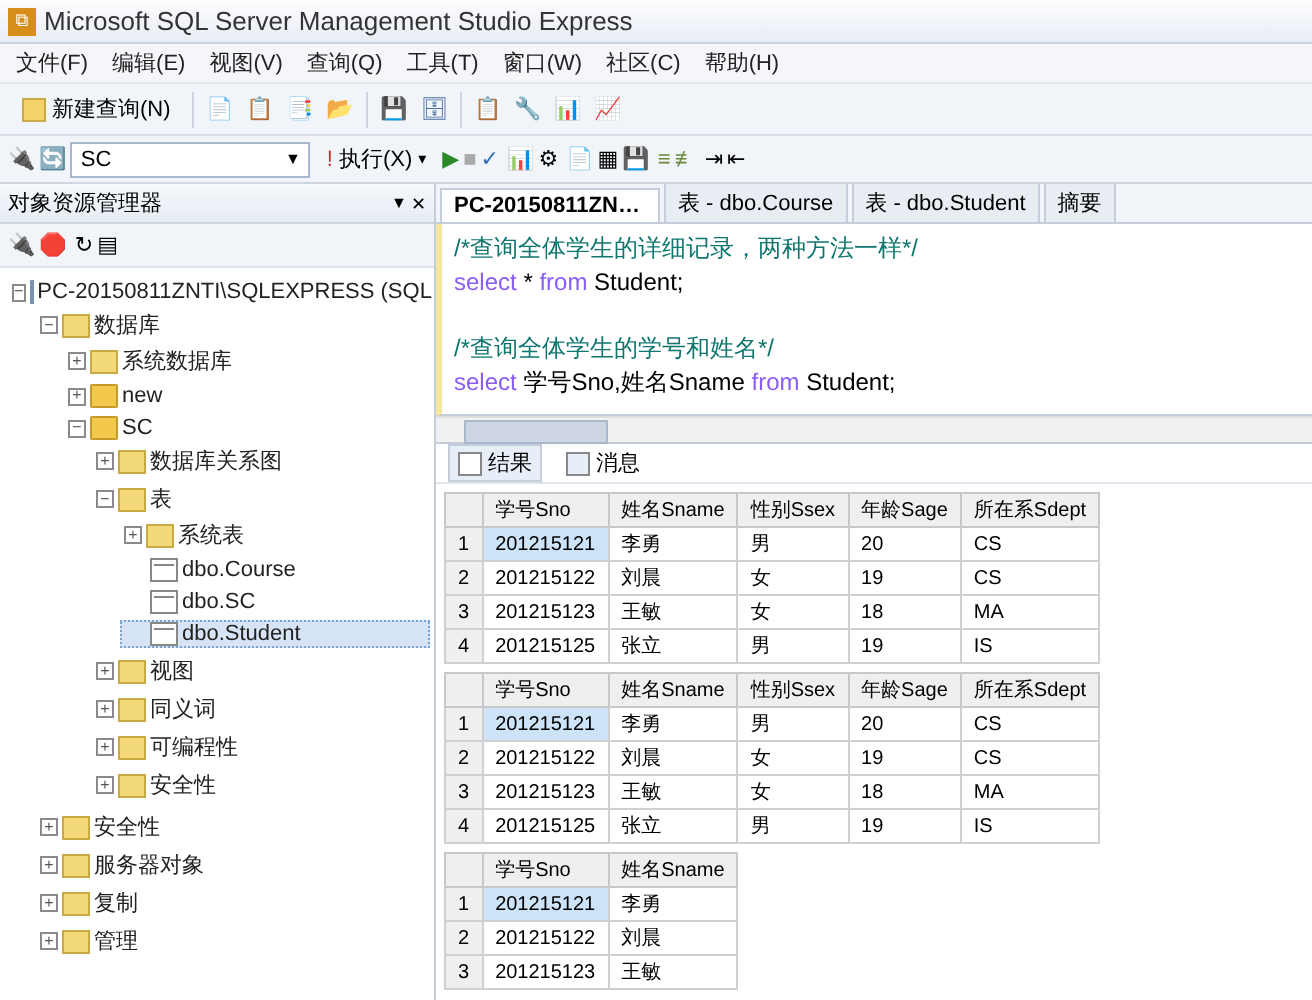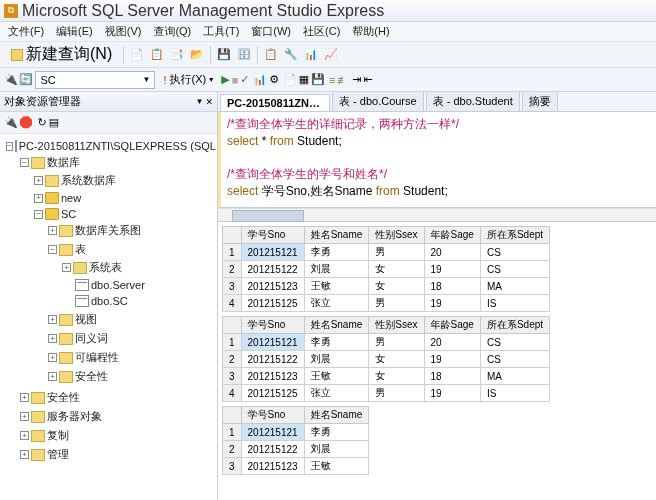--- a/index.html
+++ b/index.html
@@ -1,25 +1,25 @@
 <!DOCTYPE html>
 <html><head>
 <meta charset="utf-8">
 <style>
 * { margin: 0; padding: 0; box-sizing: border-box; font-family: "Microsoft YaHei", "Segoe UI", sans-serif; }
 body { background: #fff; font-size: 11px; width: 656px; height: 500px; overflow: hidden; }
 .titlebar { background: linear-gradient(#fdfdfe,#e8ecf4); height: 22px; display: flex; align-items: center; padding: 0 4px; border-bottom: 1px solid #c9d4e6; }
 .titlebar .appicon { width: 14px; height: 14px; background: #d88e1b; margin-right: 4px; display:flex;align-items:center;justify-content:center;font-size:9px;color:#fff;}
-.titlebar .title { font-size: 16px; color: #333; }
+.titlebar .title { font-size: 13px; color: #333; }
 .menubar { background: #f4f6fa; height: 20px; display: flex; align-items: center; padding: 0 2px; font-size: 11px; color: #222; border-bottom:1px solid #e0e4ec;}
 .menubar span { padding: 2px 6px; cursor: default; }
 .toolbar { background: #f1f4f9; height: 26px; display: flex; align-items: center; gap: 2px; padding: 0 4px; border-bottom: 1px solid #d8dde6; }
 .toolbar .btn { width: 18px; height: 18px; display:flex; align-items:center; justify-content:center; font-size:11px; border:1px solid transparent; border-radius:2px; }
 .toolbar .sep { width:1px; height:18px; background:#ccd4e0; margin:0 2px; }
-.toolbar .newq { display:flex; align-items:center; gap:3px; font-size:16px; padding:2px 6px; border:1px solid transparent;}
+.toolbar .newq { display:flex; align-items:center; gap:3px; font-size:11px; padding:2px 6px; border:1px solid transparent;}
 .toolbar2 { background: #f1f4f9; height: 24px; display: flex; align-items: center; gap: 2px; padding: 0 4px; border-bottom: 1px solid #d0d6e0; }
 .toolbar2 .dbcombo { background:#fff; border:1px solid #a9b8cc; height:18px; width:120px; font-size:11px; padding:0 4px; display:flex;align-items:center;justify-content:space-between;}
 .toolbar2 .exec { display:flex;align-items:center;gap:3px;font-size:11px;padding:1px 6px;}
 .main { display: flex; height: calc(500px - 22px - 20px - 26px - 24px); }
 .sidebar { width: 218px; border-right: 1px solid #c4cdd9; background:#fff; display:flex; flex-direction:column; }
 .side-hdr { background: linear-gradient(#f5f8fc,#e7ecf4); height:20px; display:flex; align-items:center; justify-content:space-between; padding:0 4px; font-size:11px; border-bottom:1px solid #cdd6e2;gap:20px;}
 .side-tool { height:22px; background:#f1f4f9; display:flex;align-items:center;gap:2px;padding:0 4px;border-bottom:1px solid #dde3ec;}
 .tree { padding:4px 2px; overflow:auto; flex:1; font-size:11px; color:#222; }
 .tree ul { list-style:none; padding-left:14px; }
 .tree li { padding:1px 0; white-space:nowrap; }
@@ -31,22 +31,22 @@
 .ico.db { background:#f2c94c; border:1px solid #c49a2a; border-radius:1px; }
 .ico.fold { background:#f4d97a; border:1px solid #c9a943; }
 .ico.tbl { background:#fff; border:1px solid #888; position:relative; }
 .ico.tbl::before{content:"";position:absolute;top:2px;left:1px;right:1px;height:1px;background:#888;}
 .ico.srv { background:#d9e3f0; border:1px solid #7b93b2; }
 .content { flex:1; display:flex; flex-direction:column; background:#fff; overflow:hidden;}
 .tabs { height:20px; background:#f1f4f9; display:flex; align-items:flex-end; border-bottom:1px solid #c4cdd9; font-size:11px; }
 .tab { padding:2px 6px; border:1px solid #c4cdd9; border-bottom:none; background:#e8ecf3; margin-left:2px; max-width:110px; white-space:nowrap; overflow:hidden; text-overflow:ellipsis;}
 .tab.active { background:#fff; font-weight:bold; }
 .editor { background:#fff; padding:4px 6px; font-family:Consolas,monospace; font-size:12px; line-height:1.4; border-bottom:1px solid #c4cdd9; border-left:3px solid #f5e79e; height:96px; overflow:hidden;}
-.editor .c { color:#be185d; }
-.editor .k { color:#a16207; }
+.editor .c { color:#0f766e; }
+.editor .k { color:#8b5cf6; }
 .editor .s { color:#000; }
 .scrollbar-h { height:14px; background:#f1f1f1; border-top:1px solid #ddd; border-bottom:1px solid #c4cdd9; position:relative;}
 .scrollbar-h::before{content:"";position:absolute;left:14px;top:1px;width:70px;height:10px;background:#cdd6e2;border:1px solid #a9b8cc;}
 .results { flex:1; overflow:auto; background:#fff; }
 .res-tabs { height:20px; display:flex; align-items:center; gap:8px; padding:0 6px; background:#fff; border-bottom:1px solid #e0e4ec;}
 .res-tab { display:flex;align-items:center;gap:3px; font-size:11px; padding:1px 4px;}
 .res-tab.active { background:#e8eef7; border:1px solid #c4cdd9;}
 .grid { border-collapse:collapse; font-size:10px; margin:4px 4px; }
 .grid th { background:#efefef; border:1px solid #c8c8c8; padding:1px 6px; font-weight:normal; text-align:left;}
 .grid td { border:1px solid #d0d0d0; padding:1px 6px; }
@@ -194,28 +194,35 @@
                             <div class="node">
                               <span class="exp">+</span>
                               <span class="ico fold"></span>
                               <span>系统表</span>
                             </div>
                           </li>
                         <li>
                             <div class="node">
                               <span class="noexp"></span>
                               <span class="ico tbl"></span>
-                              <span>dbo.Server</span>
+                              <span>dbo.Course</span>
                             </div>
                           </li>
                         <li>
                             <div class="node">
                               <span class="noexp"></span>
                               <span class="ico tbl"></span>
                               <span>dbo.SC</span>
+                            </div>
+                          </li>
+                        <li>
+                            <div class="node sel">
+                              <span class="noexp"></span>
+                              <span class="ico tbl"></span>
+                              <span>dbo.Student</span>
                             </div>
                           </li>
                       </ul>
                     </li>
                     <li>
                         <div class="node">
                           <span class="exp">+</span>
                           <span class="ico fold"></span>
                           <span>视图</span>
                         </div>
@@ -287,20 +294,30 @@
       <div class="tab">摘要</div>
     </div>
     <div class="editor">
       <div><span class="c">/*查询全体学生的详细记录，两种方法一样*/</span></div>
       <div><span class="k">select</span><span class="s"> * </span><span class="k">from</span><span class="s"> Student;</span></div>
       <div>&nbsp;</div>
       <div><span class="c">/*查询全体学生的学号和姓名*/</span></div>
       <div><span class="k">select</span><span class="s"> 学号Sno,姓名Sname </span><span class="k">from</span><span class="s"> Student;</span></div>
     </div>
     <div class="scrollbar-h"></div>
+    <div class="res-tabs">
+      <div class="res-tab active">
+          <span class="ico-sm" style="background:#fff;border:1px solid #888;"></span>
+          <span>结果</span>
+        </div>
+      <div class="res-tab">
+          <span class="ico-sm" style="background:#e8eef7;border:1px solid #888;"></span>
+          <span>消息</span>
+        </div>
+    </div>
     <div class="results">
       <table class="grid">
         <tbody>
             <tr>
               <th class="rowhdr"></th>
               <th>学号Sno</th>
               <th>姓名Sname</th>
               <th>性别Ssex</th>
               <th>年龄Sage</th>
               <th>所在系Sdept</th>

